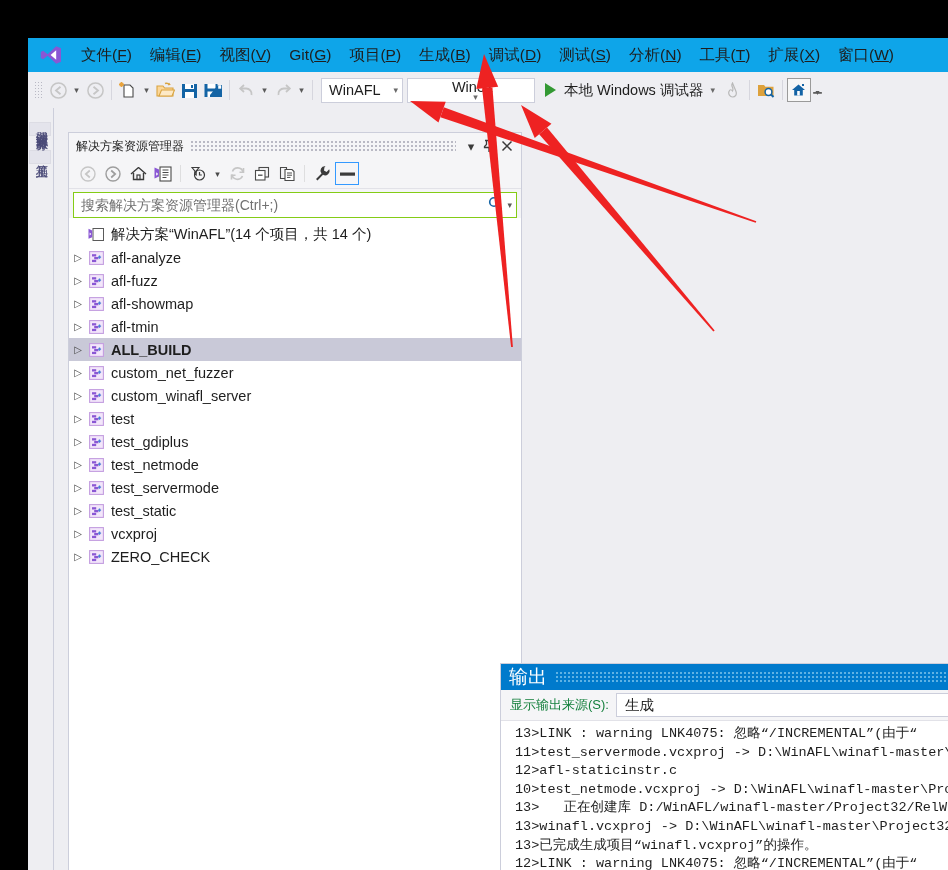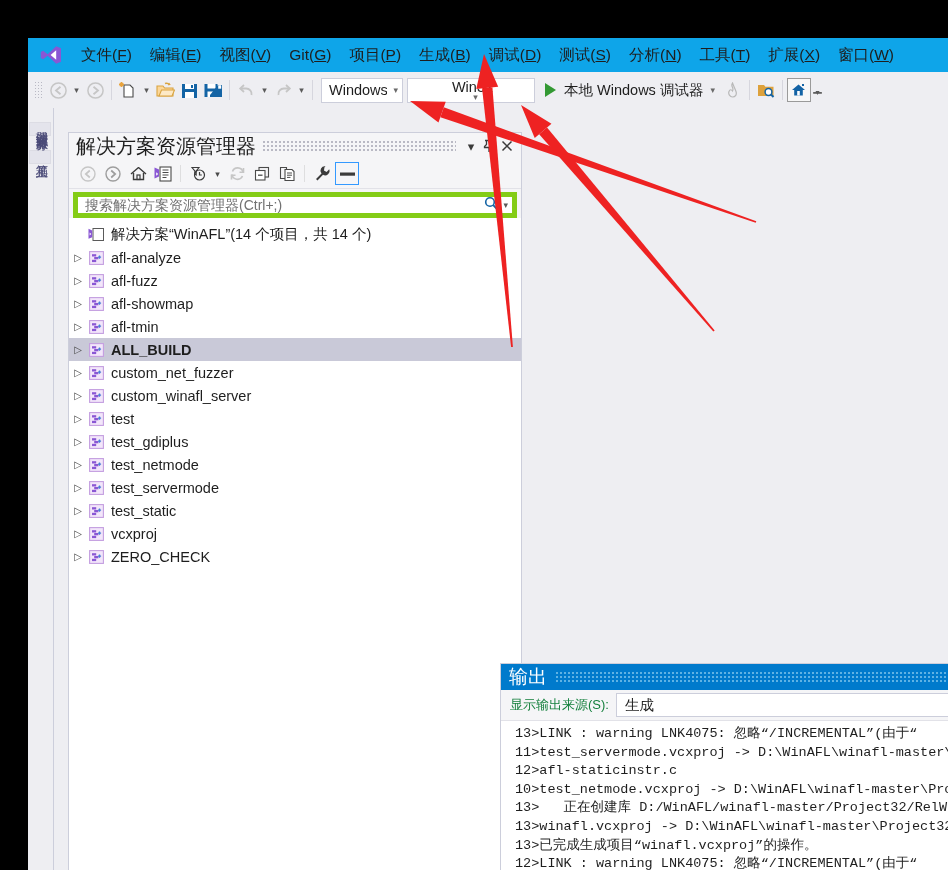--- a/index.html
+++ b/index.html
@@ -73,37 +73,37 @@
   
   .solexp {
     position: absolute; left: 40px; top: 94px; width: 454px; height: 754px;
     background: #f5f5f7; border: 1px solid #cccedb;
     display: flex; flex-direction: column;
   }
   .se-titlebar {
     height: 26px; display: flex; align-items: center; padding: 0 5px 0 7px;
     background: #f5f5f7;
   }
-  .se-title { font-size: 20px; color: #1e1e1e; white-space: nowrap; }
+  .se-title { font-size: 12px; color: #1e1e1e; white-space: nowrap; }
   .se-dots {
     flex: 1; height: 10px; margin: 0 6px;
     background-image: radial-gradient(#b9b9c4 32%, transparent 34%);
     background-size: 4px 4px; background-position: 0 3px;
   }
   .se-tb-icon { width: 18px; height: 22px; display:flex; align-items:center; justify-content:center;
     font-size: 13px; color: #3b3b3b; }
   .se-toolbar {
     height: 30px; display: flex; align-items: center; padding-left: 7px; gap: 1px;
     border-bottom: 1px solid #e2e2e8;
   }
   .se-tbtn { width: 24px; height: 23px; display:flex; align-items:center; justify-content:center; }
   .se-tbtn.sel { border: 1px solid #3399ff; background: #f5f5f7; }
   .se-tsep { width: 1px; height: 17px; background: #dededf; margin: 0 4px; }
   .se-search {
-    height: 26px; margin: 3px 4px 0 4px; border: 5px solid #84cc16; background: #ffffff;
+    height: 26px; margin: 3px 4px 0 4px; border: 1px solid #84cc16; background: #ffffff;
     display: flex; align-items: center; padding: 0 4px 0 7px;
   }
   .se-search input {
     flex: 1; border: 0; outline: 0; font-size: 14px; color: #717171;
     font-family: "Liberation Sans", sans-serif; background: transparent;
   }
   .se-search input::placeholder { color: #717171; opacity: 1; }
   .se-tree { flex: 1; background: #ffffff; padding-top: 5px; overflow: hidden; }
 
   .tr-row { height: 23px; display: flex; align-items: center; font-size: 14.5px; color: #1e1e1e; }
@@ -238,21 +238,21 @@
       <div class="tb-btn">
         <svg width="17" height="17" viewBox="0 0 17 17">
           <path d="M3.5 13 a5.5 5.5 0 0 1 5.5 -6.5 h5" fill="none" stroke="#c6c6c6" stroke-width="1.8"></path>
           <path d="M11 3 L14.8 6.5 L11 10" fill="none" stroke="#c6c6c6" stroke-width="1.8"></path>
         </svg>
       </div>
       <div class="tb-caret">▾</div>
       <div class="tb-sep"></div>
 
       <div class="combo" id="combo-config">
-        <span class="cb-text">Windows</span>
+        <span class="cb-text">WinAFL</span>
         <span class="cb-arrow">▾</span>
       </div>
       <div class="combo" id="combo-platform">
         <span class="cb-text">Win32</span>
         <span class="cb-arrow">▾</span>
       </div>
 
       <div class="run-btn">
         <span class="run-tri"></span>
         <span>本地 Windows 调试器</span>

